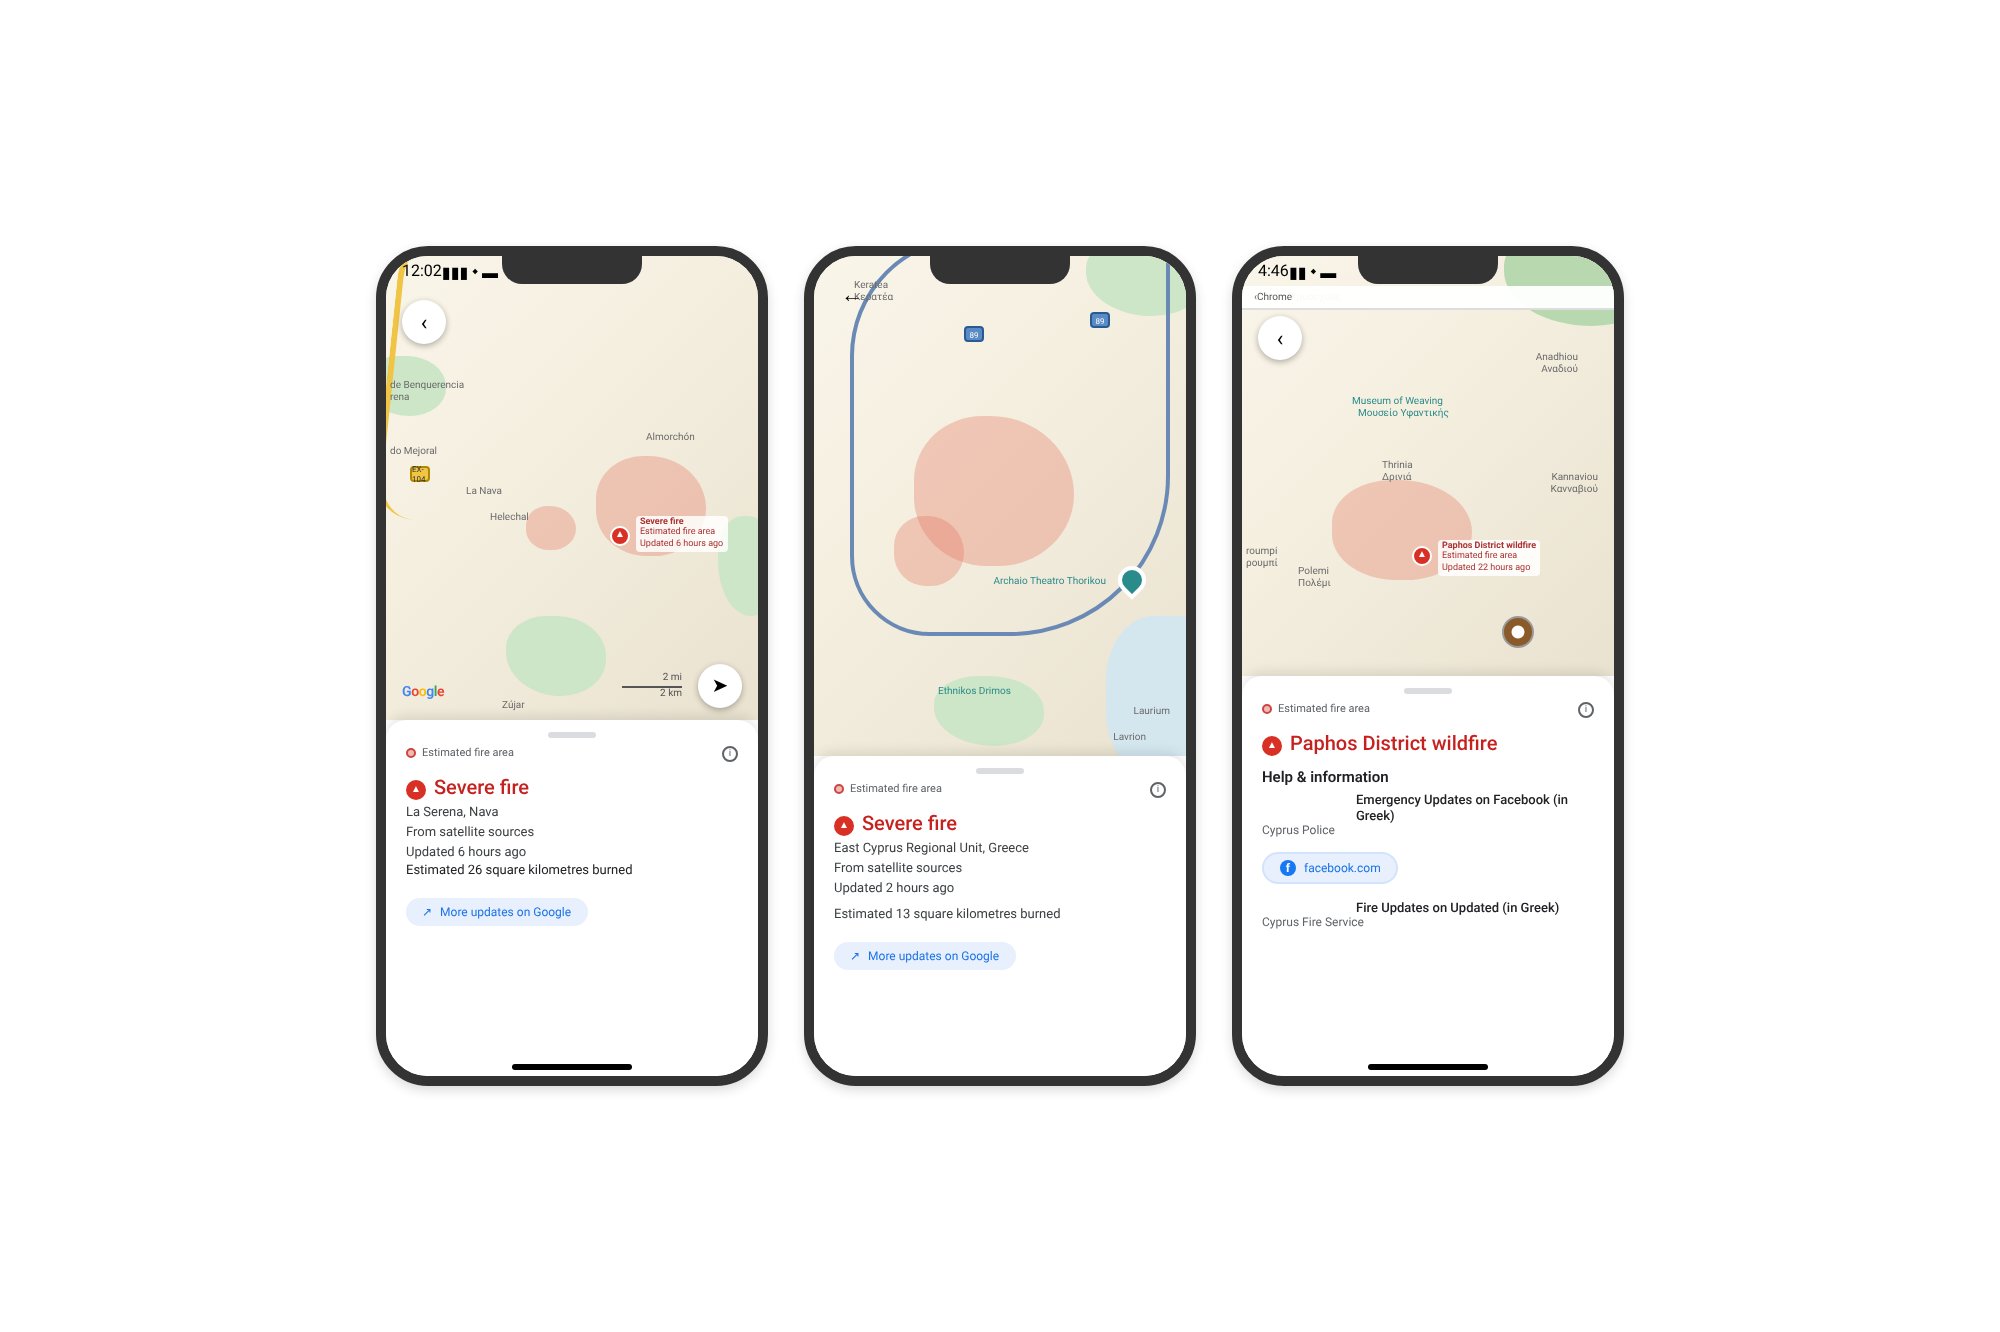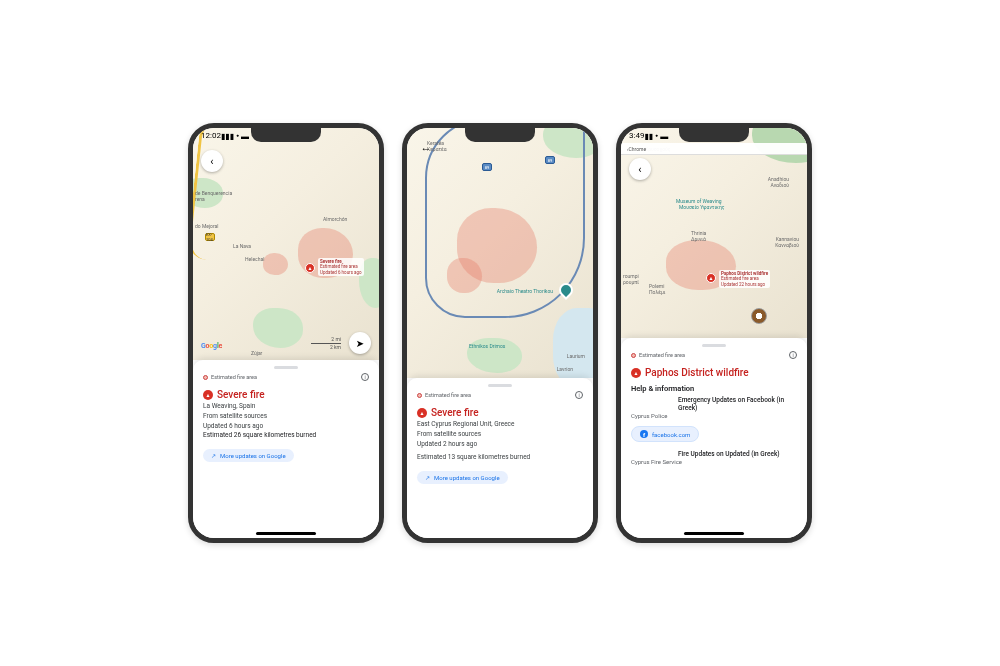--- a/index.html
+++ b/index.html
@@ -268,21 +268,21 @@
     <div class="handle"></div>
     <div class="est-row">
       <span><span class="dot"></span><span>Estimated fire area</span></span>
       <span class="info-ic">i</span>
     </div>
     <div class="title-row">
       <span class="fire-ic"></span>
       <span class="title">Severe fire</span>
     </div>
     <div class="meta">
-      <div>La Weaving, Spain</div>
+      <div>La Serena, Nava</div>
       <div>From satellite sources</div>
       <div>Updated 6 hours ago</div>
       <div class="bold">Estimated 26 square kilometres burned</div>
     </div>
     <div class="chip">
       <span class="ic">↗</span>
       <span>More updates on Google</span>
     </div>
   </div>
   <div class="home-ind"></div>
@@ -336,21 +336,21 @@
     <div class="chip">
       <span class="ic">↗</span>
       <span>More updates on Google</span>
     </div>
   </div>
 </div>
 
 <div class="phone">
   <div class="notch"></div>
   <div class="statusbar">
-    <span>3:49</span>
+    <span>4:46</span>
     <span class="right">
       <span>▮▮</span>
       <span>⬩</span>
       <span>▬</span>
     </span>
   </div>
   <div class="chrome-back">
     <span>‹ </span>
     <span>Chrome</span>
   </div>

